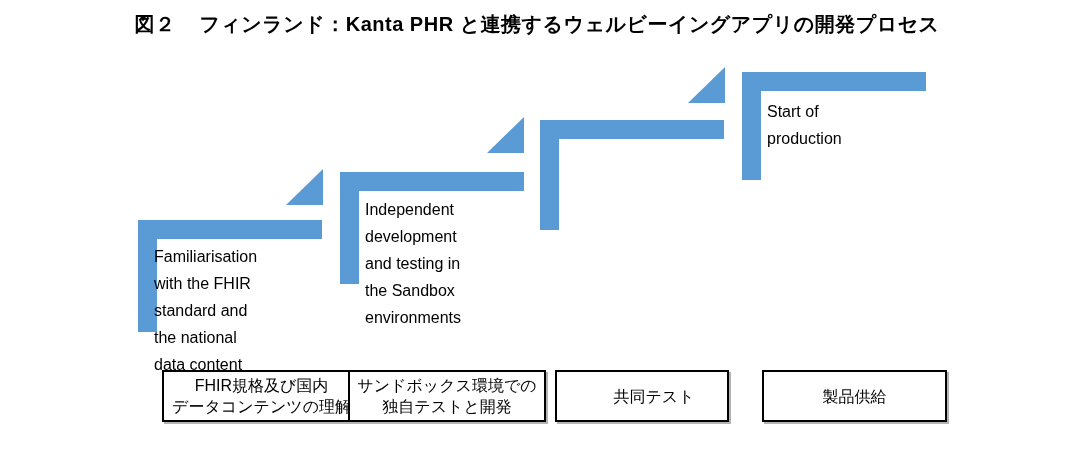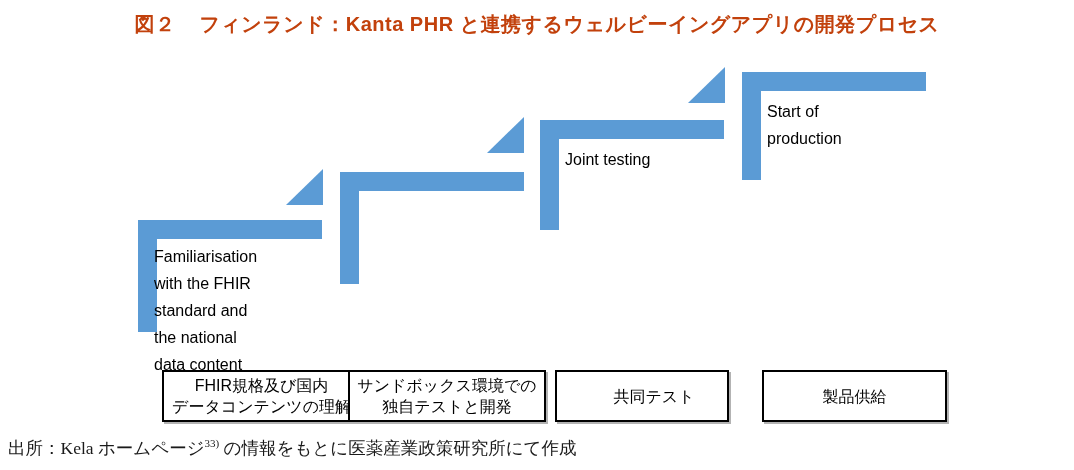--- a/index.html
+++ b/index.html
@@ -17,21 +17,21 @@
   
   .fig-title {
     position: absolute;
     top: 11px;
     left: 0;
     width: 100%;
     text-align: center;
     font-size: 20px;
     font-weight: 600;
     letter-spacing: 0.5px;
-    color: #c2410c;
+    color: #000000;
     white-space: nowrap;
   }
   .fig-title .fig-label { margin-right: 1.2em; }
 
   
   .hbar, .vbar, .tri { position: absolute; background: #5B9BD5; }
   .hbar { height: 19px; width: 184px; }
   .vbar { width: 19px; }
 
   .s1-h { left: 138px; top: 220px; }
@@ -127,36 +127,37 @@
 
   <div class="tri tri3"></div>
   <div class="hbar s4-h"></div>
   <div class="vbar s4-v"></div>
 
   <div class="step-label t1">Familiarisation
 with the FHIR
 standard and
 the national
 data content</div>
-  <div class="step-label t3">Joint testing</div>
+  <div class="step-label t2">Independent
+development
+and testing in
+the Sandbox
+environments</div>
   <div class="step-label t4">Start of
 production</div>
 
   <div class="jbox b1">
     <span>FHIR規格及び国内
 データコンテンツの理解</span>
   </div>
   <div class="jbox b2">
     <span>サンドボックス環境での
 独自テストと開発</span>
   </div>
   <div class="jbox b3">
     <span>共同テスト</span>
   </div>
   <div class="jbox b4">
     <span>製品供給</span>
   </div>
 
-  <div class="source">
-    <span>出所：Kela ホームページ</span><sup>33)</sup><span> の情報をもとに医薬産業政策研究所にて作成</span>
-  </div>
 
 </div>
 
 </body></html>

